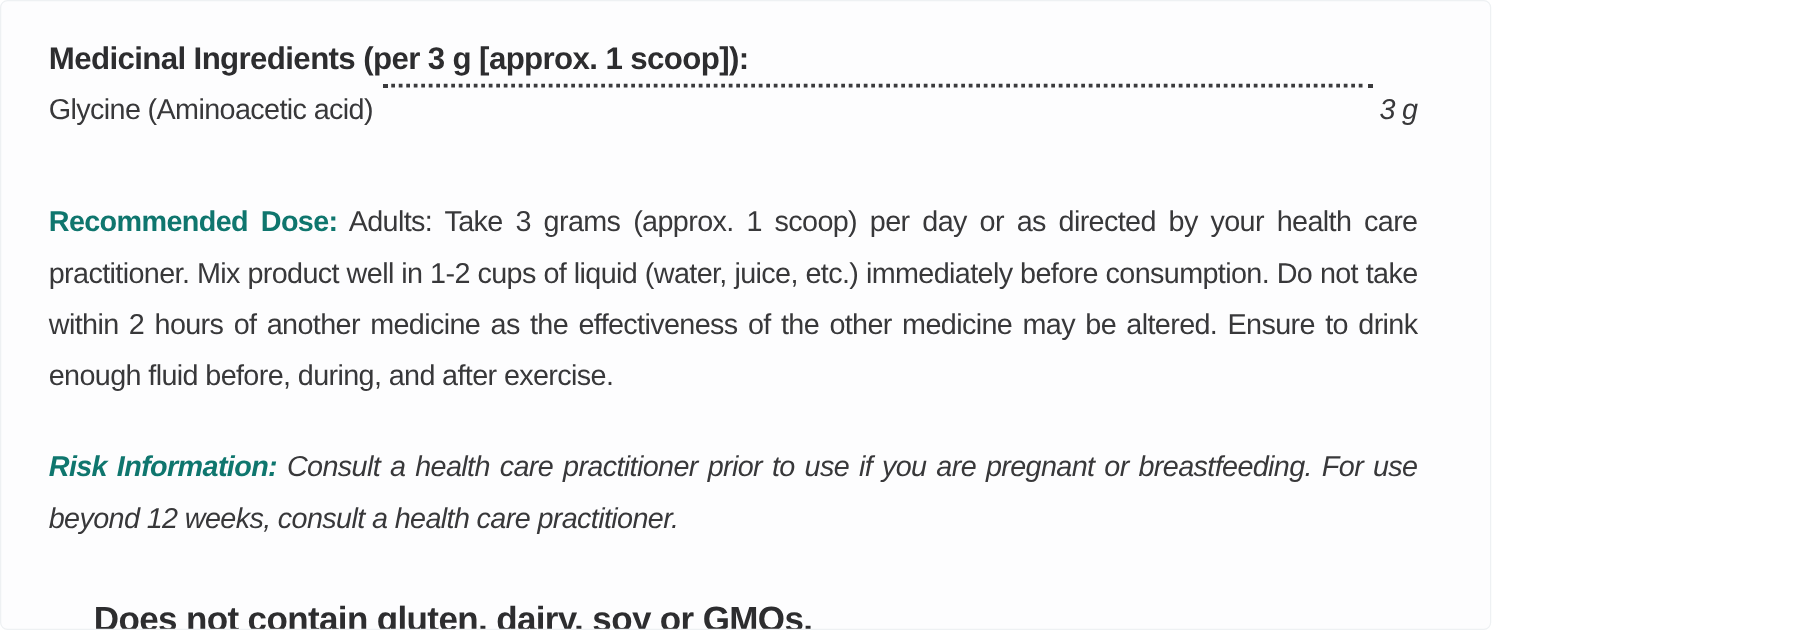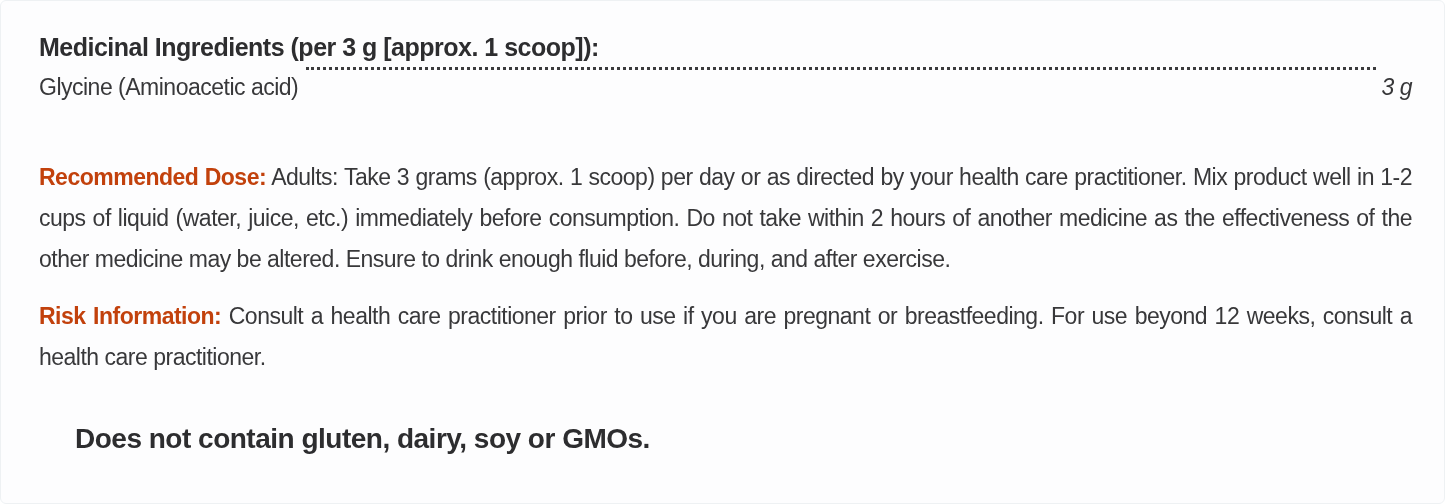--- a/index.html
+++ b/index.html
@@ -3,36 +3,36 @@
 <meta charset="utf-8">
 <style>
   html, body {
     margin: 0;
     padding: 0;
     background: #ffffff;
   }
   .label-panel {
     position: relative;
     box-sizing: border-box;
-    width: 1445px;
+    width: 1193px;
     height: 504px;
     background: #fdfdfe;
     border: 1px solid #eef1f3;
     border-radius: 6px;
-    padding: 26px 32px 20px 38px;
+    padding: 26px 58px 20px 38px;
     font-family: "Liberation Sans", sans-serif;
     color: #38383a;
     font-size: 23px;
     letter-spacing: -0.5px;
     line-height: 41px;
     overflow: hidden;
   }
   .bold {
     font-weight: 700;
-    color: #c2410c;
+    color: #0f766e;
   }
   .section-heading {
     font-weight: 700;
     color: #2d2d2f;
     font-size: 25px;
     line-height: 40px;
     margin: 0;
   }
   .ingredient-row {
     display: flex;
@@ -46,21 +46,21 @@
     border-bottom: 3px dotted #3b3b3d;
     margin: 0 6px 9px 8px;
     min-width: 40px;
   }
   .ingredient-amount { flex: 0 0 auto; font-style: italic; }
   .para {
     margin: 0;
     text-align: justify;
   }
   .para-dose { margin-top: 50px; }
-  .para-risk { margin-top: 16px; }
+  .para-risk { margin-top: 32px; font-style: italic; }
   .allergen-line {
     margin-top: 40px;
     font-weight: 700;
     color: #2d2d2f;
     font-size: 28px;
     line-height: 41px;
     margin-left: 36px;
   }
 </style>
 </head>

